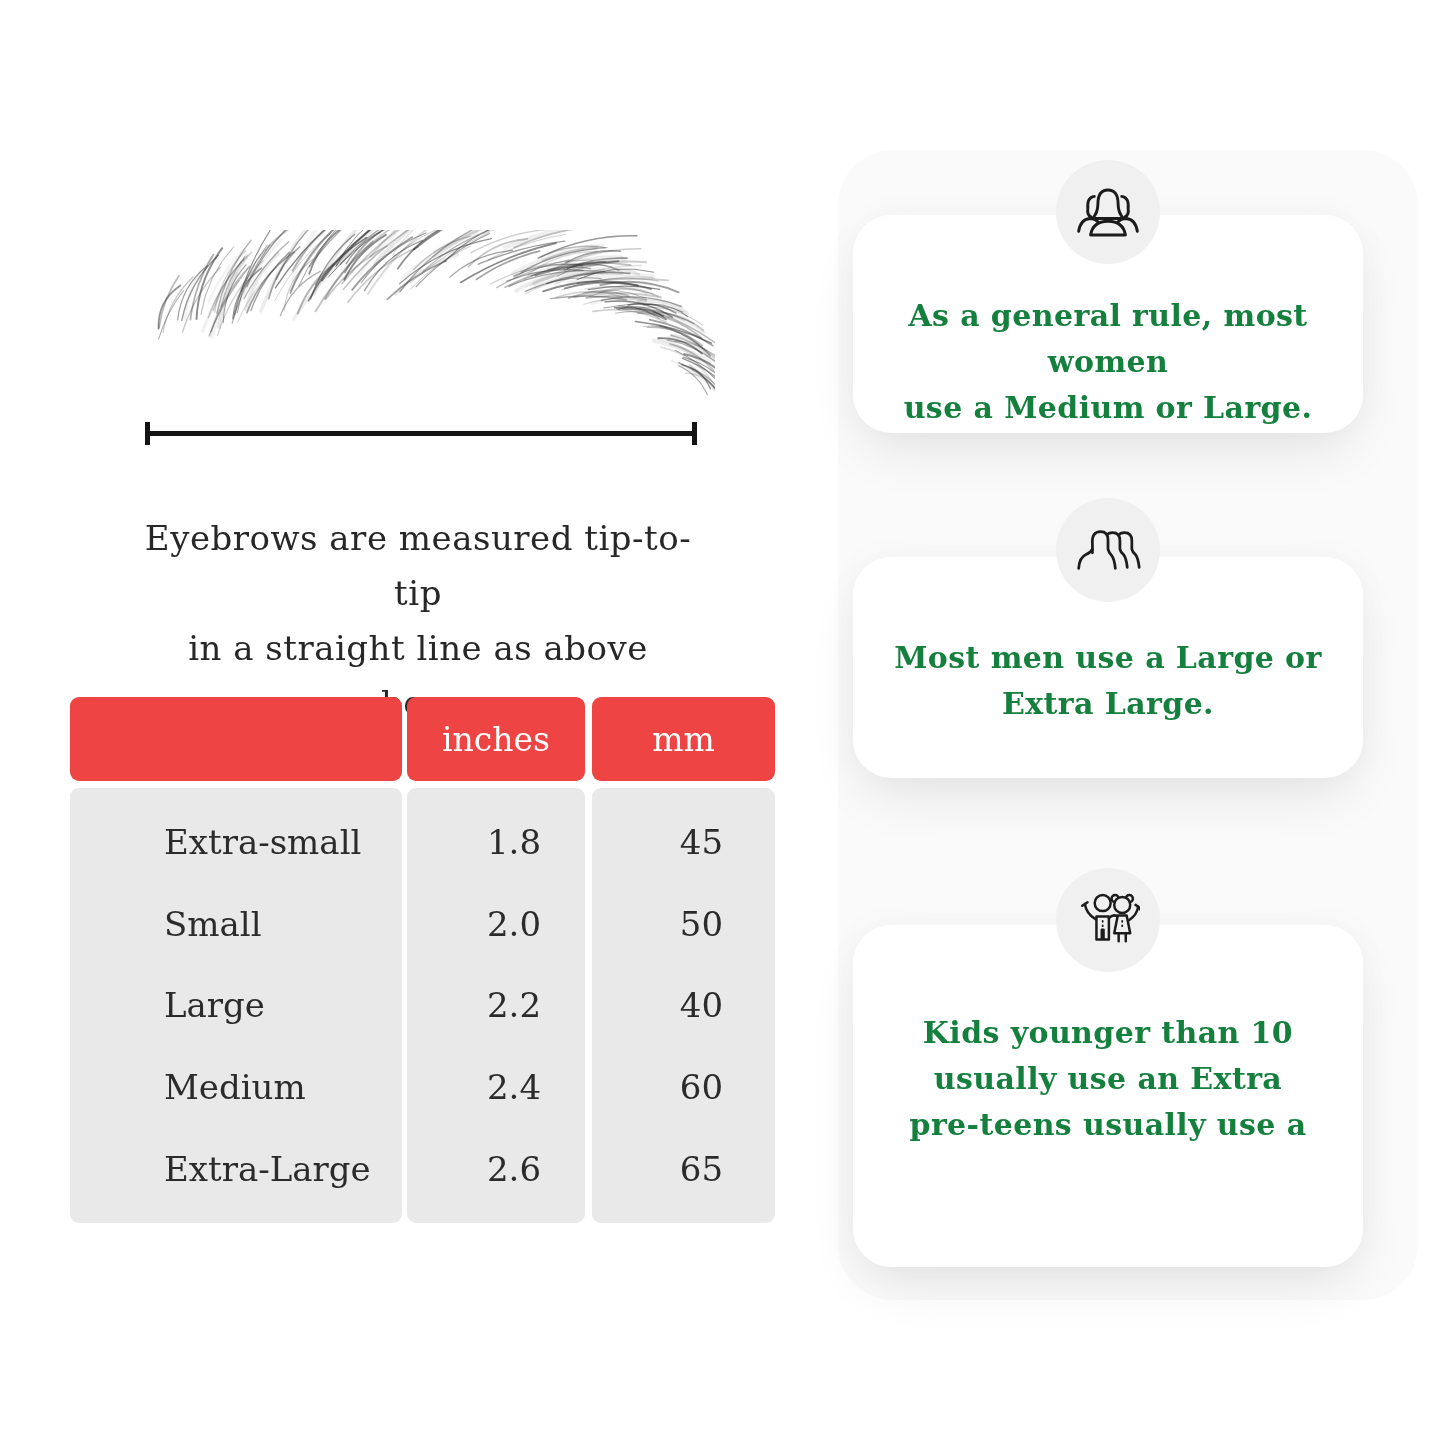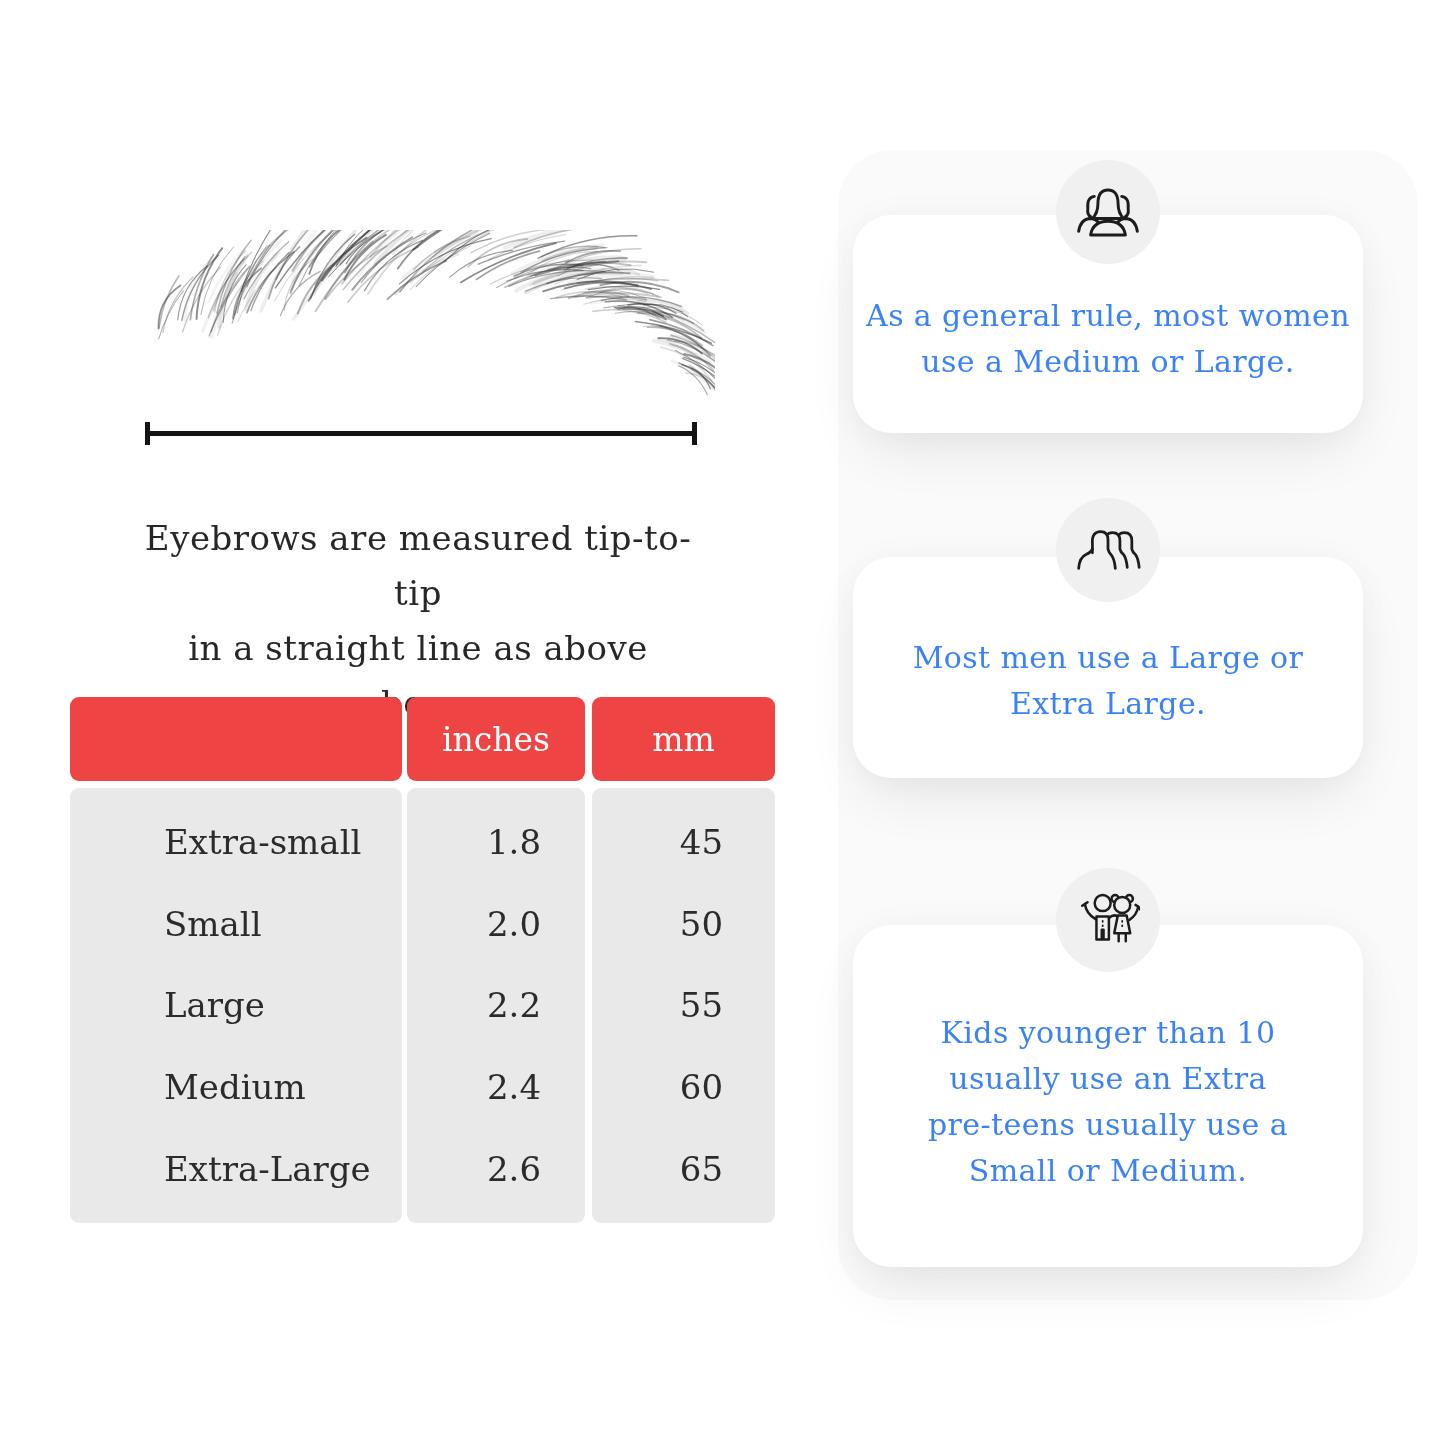--- a/index.html
+++ b/index.html
@@ -38,21 +38,21 @@
   
   .right-panel{
     position:absolute;left:838px;top:150px;width:580px;height:1150px;border-radius:55px;
     background:#fafafa;
   }
   .card{
     position:absolute;left:853px;width:510px;background:#ffffff;border-radius:38px;
     box-shadow:0 25px 55px -10px rgba(0,0,0,.09),0 0 35px rgba(0,0,0,.03);
     box-sizing:border-box;text-align:center;
   }
-  .card .card-text{font-size:30px;line-height:46px;color:#3b82f6;letter-spacing:.4px;}
+  .card .card-text{font-size:30px;line-height:46px;color:#15803d;letter-spacing:.4px;font-weight:bold;}
   #card-women{top:215px;height:218px;padding-top:78px;}
   #card-men{top:557px;height:221px;padding-top:78px;}
   #card-kids{top:925px;height:342px;padding-top:85px;}
   .icon-circle{
     position:absolute;width:104px;height:104px;border-radius:50%;background:#f0f0f0;
     display:flex;align-items:center;justify-content:center;
   }
   #circle-women{left:1056px;top:160px;}
   #circle-men{left:1056px;top:498px;}
   #circle-kids{left:1056px;top:868px;}
@@ -298,21 +298,21 @@
       <div class="trow">2.4</div>
       <div class="trow">2.6</div>
     </div>
   </div>
 
   <div class="tcol tcol-mm">
     <div class="thead">mm</div>
     <div class="tbody">
       <div class="trow">45</div>
       <div class="trow">50</div>
-      <div class="trow">55</div>
+      <div class="trow">40</div>
       <div class="trow">60</div>
       <div class="trow">65</div>
     </div>
   </div>
 
   <div class="right-panel"></div>
 
   <div class="card" id="card-women">
     <div class="card-text">
       <div>As a general rule, most women</div>
@@ -343,21 +343,20 @@
       <path fill="#f0f0f0" d="M19 34 L19 24 Q18 11 28 11 Q36 11 36 20 L36 30 Q37 34 40 37 Q43 41 44 51"></path>
       <path fill="#f0f0f0" d="M4 51 Q5 39 12 36 Q17 34 19 30"></path>
     </svg>
   </div>
 
   <div class="card" id="card-kids">
     <div class="card-text">
       <div>Kids younger than 10</div>
       <div>usually use an Extra</div>
       <div>pre-teens usually use a</div>
-      <div>Small or Medium.</div>
     </div>
   </div>
   <div class="icon-circle" id="circle-kids">
     <svg width="64" height="60" viewBox="0 0 72 66" fill="none" stroke="#1c1c1c" stroke-width="2.8" stroke-linecap="round" stroke-linejoin="round">
       <circle cx="44" cy="9" r="4" fill="#f0f0f0"></circle>
       <circle cx="60" cy="9" r="4" fill="#f0f0f0"></circle>
       <circle cx="30" cy="14" r="9" fill="#f0f0f0"></circle>
       <circle cx="52" cy="16" r="9" fill="#f0f0f0"></circle>
       <path d="M22 32 C15 28 11 22 10 15"></path>
       <path d="M10 15 L7 17 M10 15 L13 13"></path>

